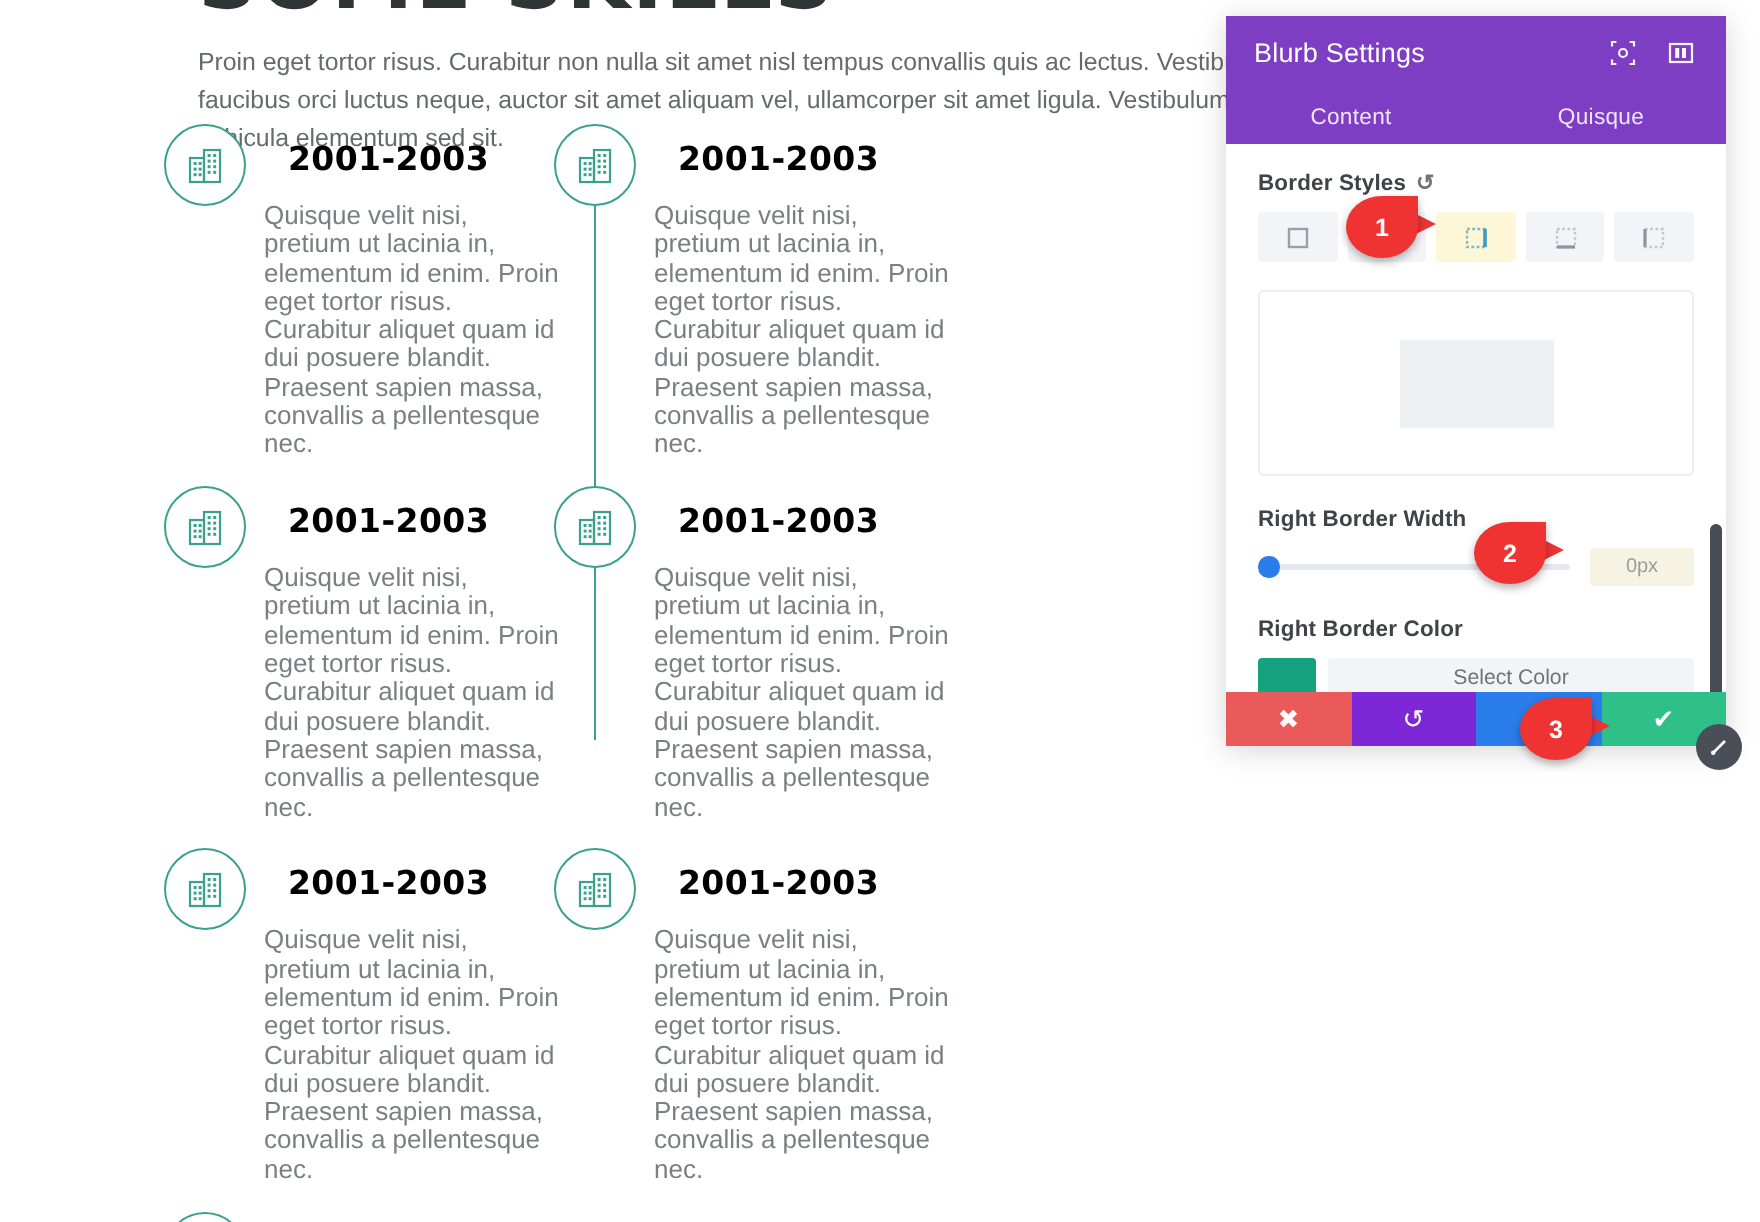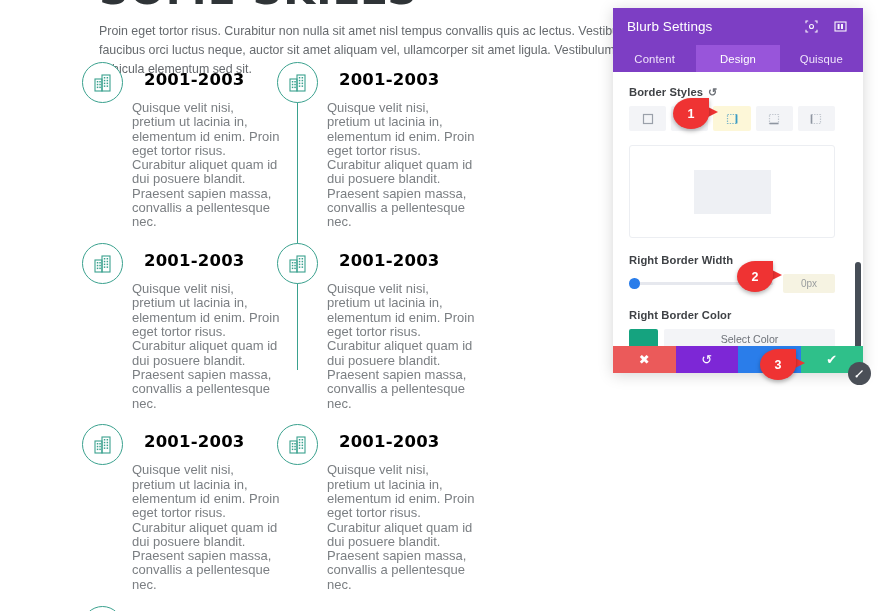--- a/index.html
+++ b/index.html
@@ -75,21 +75,21 @@
 
   .panel-tabs { height:27px; background:#7d3ec4; display:flex; flex:0 0 auto; }
   .tab {
     flex:1; display:flex; align-items:center; justify-content:center;
     color:#efe3fb; font-size:11.3px; cursor:pointer; letter-spacing:.15px;
   }
   .tab.active { background:#9855da; color:#fff; }
 
   .panel-body {
     flex:1 1 auto; position:relative; background:#fff;
-    padding:14px 28px 8px 16px; overflow:hidden;
+    padding:14px 16px 8px 16px; overflow:hidden;
   }
 
   .field-label {
     font-size:11.2px; font-weight:700; color:#3f4246;
     display:flex; align-items:center; gap:5px; margin-bottom:8px;
     letter-spacing:.1px;
   }
   .reset-icon { color:#6f737a; font-size:11px; line-height:1; }
 
   .style-row { display:flex; gap:5px; margin-bottom:14px; }
@@ -389,21 +389,20 @@
             <rect x="1" y="2" width="11" height="9"></rect>
             <rect x="3.6" y="4" width="2" height="5" fill="#fff" stroke="none"></rect>
             <rect x="7" y="4" width="2" height="5" fill="#fff" stroke="none"></rect>
           </svg>
         </div>
       </div>
     </div>
 
     <div class="panel-tabs">
       <div class="tab">Content</div>
-      <div class="tab active">Design</div>
       <div class="tab">Quisque</div>
     </div>
 
     <div class="panel-body">
 
       <div class="field-label">
         <span>Border Styles</span>
         <span class="reset-icon">↺</span>
       </div>
 

